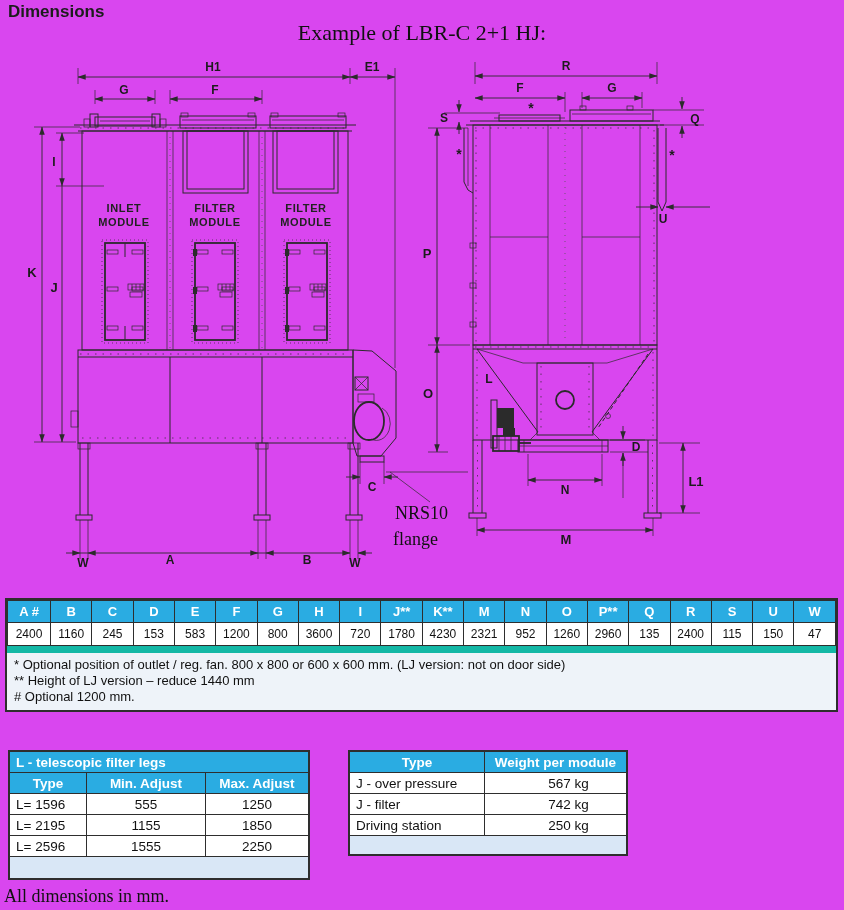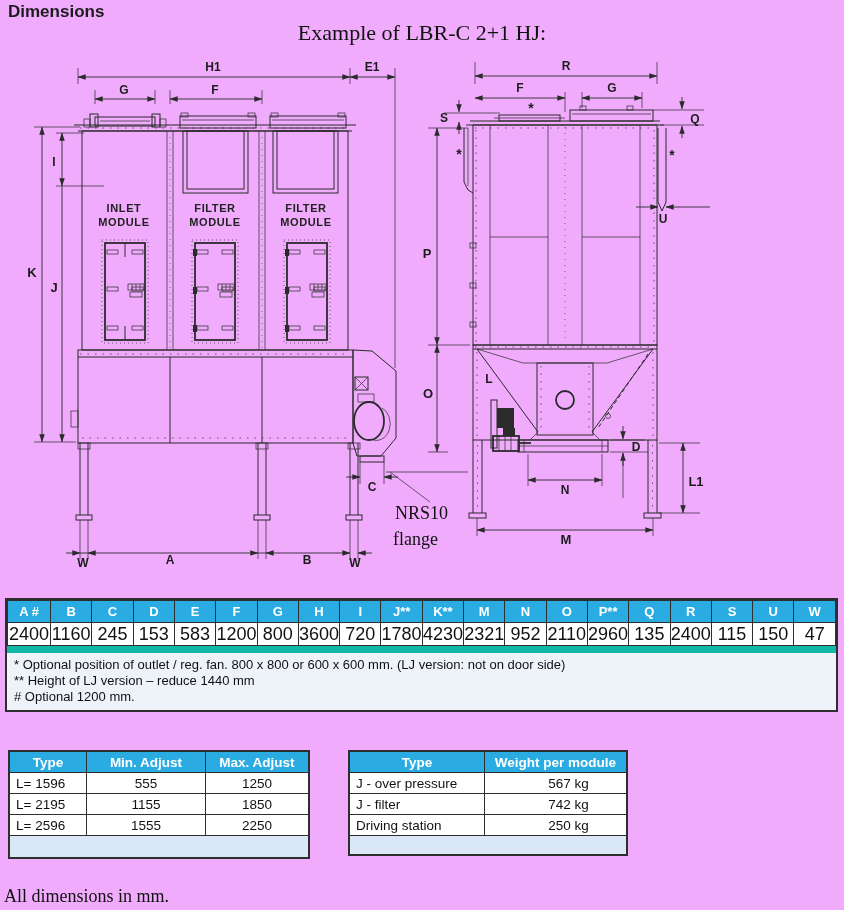--- a/index.html
+++ b/index.html
@@ -1,37 +1,37 @@
 <!DOCTYPE html>
 <html style="--cyan: #2AACE2; --pale: #D9E7F6;"><head>
 <meta charset="utf-8">
 <style>
   html,body{margin:0;padding:0;background:#fff;}
-  .page{position:relative;width:844px;height:910px;background:#f0abfc;font-family:"Liberation Sans",sans-serif;overflow:hidden;}
+  .page{position:relative;width:844px;height:910px;background:#d946ef;font-family:"Liberation Sans",sans-serif;overflow:hidden;}
   .heading{position:absolute;left:8px;top:2px;font-size:17px;font-weight:bold;color:#1c1c1c;}
   .caption{position:absolute;left:0;top:20px;width:844px;text-align:center;font-family:"Liberation Serif",serif;font-size:22px;color:#111;}
   .drawing{position:absolute;left:0;top:42px;}
   .ln{stroke:#2b2b2b;stroke-width:1;fill:none;}
   .thk{stroke:#2b2b2b;stroke-width:1.8;fill:none;}
   .thin{stroke:#2b2b2b;stroke-width:.7;fill:none;}
   .dsh{stroke:#2b2b2b;stroke-width:.7;fill:none;stroke-dasharray:1.5 6;}
   .dot{stroke:#555;stroke-width:.8;fill:none;stroke-dasharray:1 5;}
   .dimln{stroke:#2b2b2b;stroke-width:.9;fill:none;}
   .dlab{font:bold 12px "Liberation Sans",sans-serif;fill:#1c1c1c;text-anchor:middle;}
   .dlab2{font:bold 13px "Liberation Sans",sans-serif;fill:#1c1c1c;text-anchor:middle;}
   .mlab{font:bold 11px "Liberation Sans",sans-serif;letter-spacing:.6px;fill:#222;text-anchor:middle;}
   .serif{font:18px "Liberation Serif",serif;fill:#111;}
   .star{font:bold 14px "Liberation Sans",sans-serif;fill:#1c1c1c;text-anchor:middle;}
   .dark{fill:#2b2b2b;stroke:none;}
   
   .dims-wrap{position:absolute;left:5px;top:598px;width:833px;border:2px solid #2e2e2e;box-sizing:border-box;}
   table{border-collapse:collapse;}
   .dims{width:100%;table-layout:fixed;}
   .dims th{background:var(--cyan,#2AACE2);color:#fff;font-size:13px;font-weight:bold;border:1px solid #2e2e2e;height:21px;padding:0;text-align:center;}
-  .dims td{font-size:18px;color:#111;border:1px solid #2e2e2e;height:22px;padding:0;text-align:center;background:#fff;}
+  .dims td{font-size:12px;color:#111;border:1px solid #2e2e2e;height:22px;padding:0;text-align:center;background:#fff;}
   .footnotes{border-top:7px solid #14b8a6;background:#eef3f9;padding:4px 7px 5px 7px;font-size:13px;color:#111;line-height:16px;}
   
   .legs{position:absolute;left:8px;top:750px;width:302px;border:2px solid #2e2e2e;}
   .legs th,.legs td{border:1px solid #2e2e2e;height:20px;padding:0 6px;font-size:13.5px;}
   .legs th{background:var(--cyan,#2AACE2);color:#fff;font-weight:bold;text-align:center;}
   .legs .title-row th{text-align:left;}
   .legs td{color:#111;text-align:center;background:#fff;}
   .legs td.type{text-align:left;}
   .legs tr.empty td{background:var(--pale,#D9E7F6);height:21px;}
   .weights{position:absolute;left:348px;top:750px;width:280px;border:2px solid #2e2e2e;}
@@ -431,39 +431,42 @@
         <td>153</td>
         <td>583</td>
         <td>1200</td>
         <td>800</td>
         <td>3600</td>
         <td>720</td>
         <td>1780</td>
         <td>4230</td>
         <td>2321</td>
         <td>952</td>
-        <td>2110</td>
+        <td>1260</td>
         <td>2960</td>
         <td>135</td>
         <td>2400</td>
         <td>115</td>
         <td>150</td>
         <td>47</td>
       </tr>
     </tbody>
       </table>
     <div class="footnotes">
       <div>* Optional position of outlet / reg. fan. 800 x 800 or 600 x 600 mm. (LJ version: not on door side)</div>
       <div>** Height of LJ version – reduce 1440 mm</div>
       <div># Optional 1200 mm.</div>
     </div>
   </div>
 
   <table class="legs">
     <tbody>
+        <tr class="title-row">
+      <th colspan="3">L - telescopic filter legs</th>
+    </tr>
     <tr>
       <th style="width:64px">Type</th>
       <th style="width:106px">Min. Adjust</th>
       <th>Max. Adjust</th>
     </tr>
     <tr>
       <td class="type">L= 1596</td>
       <td>555</td>
       <td>1250</td>
     </tr>

